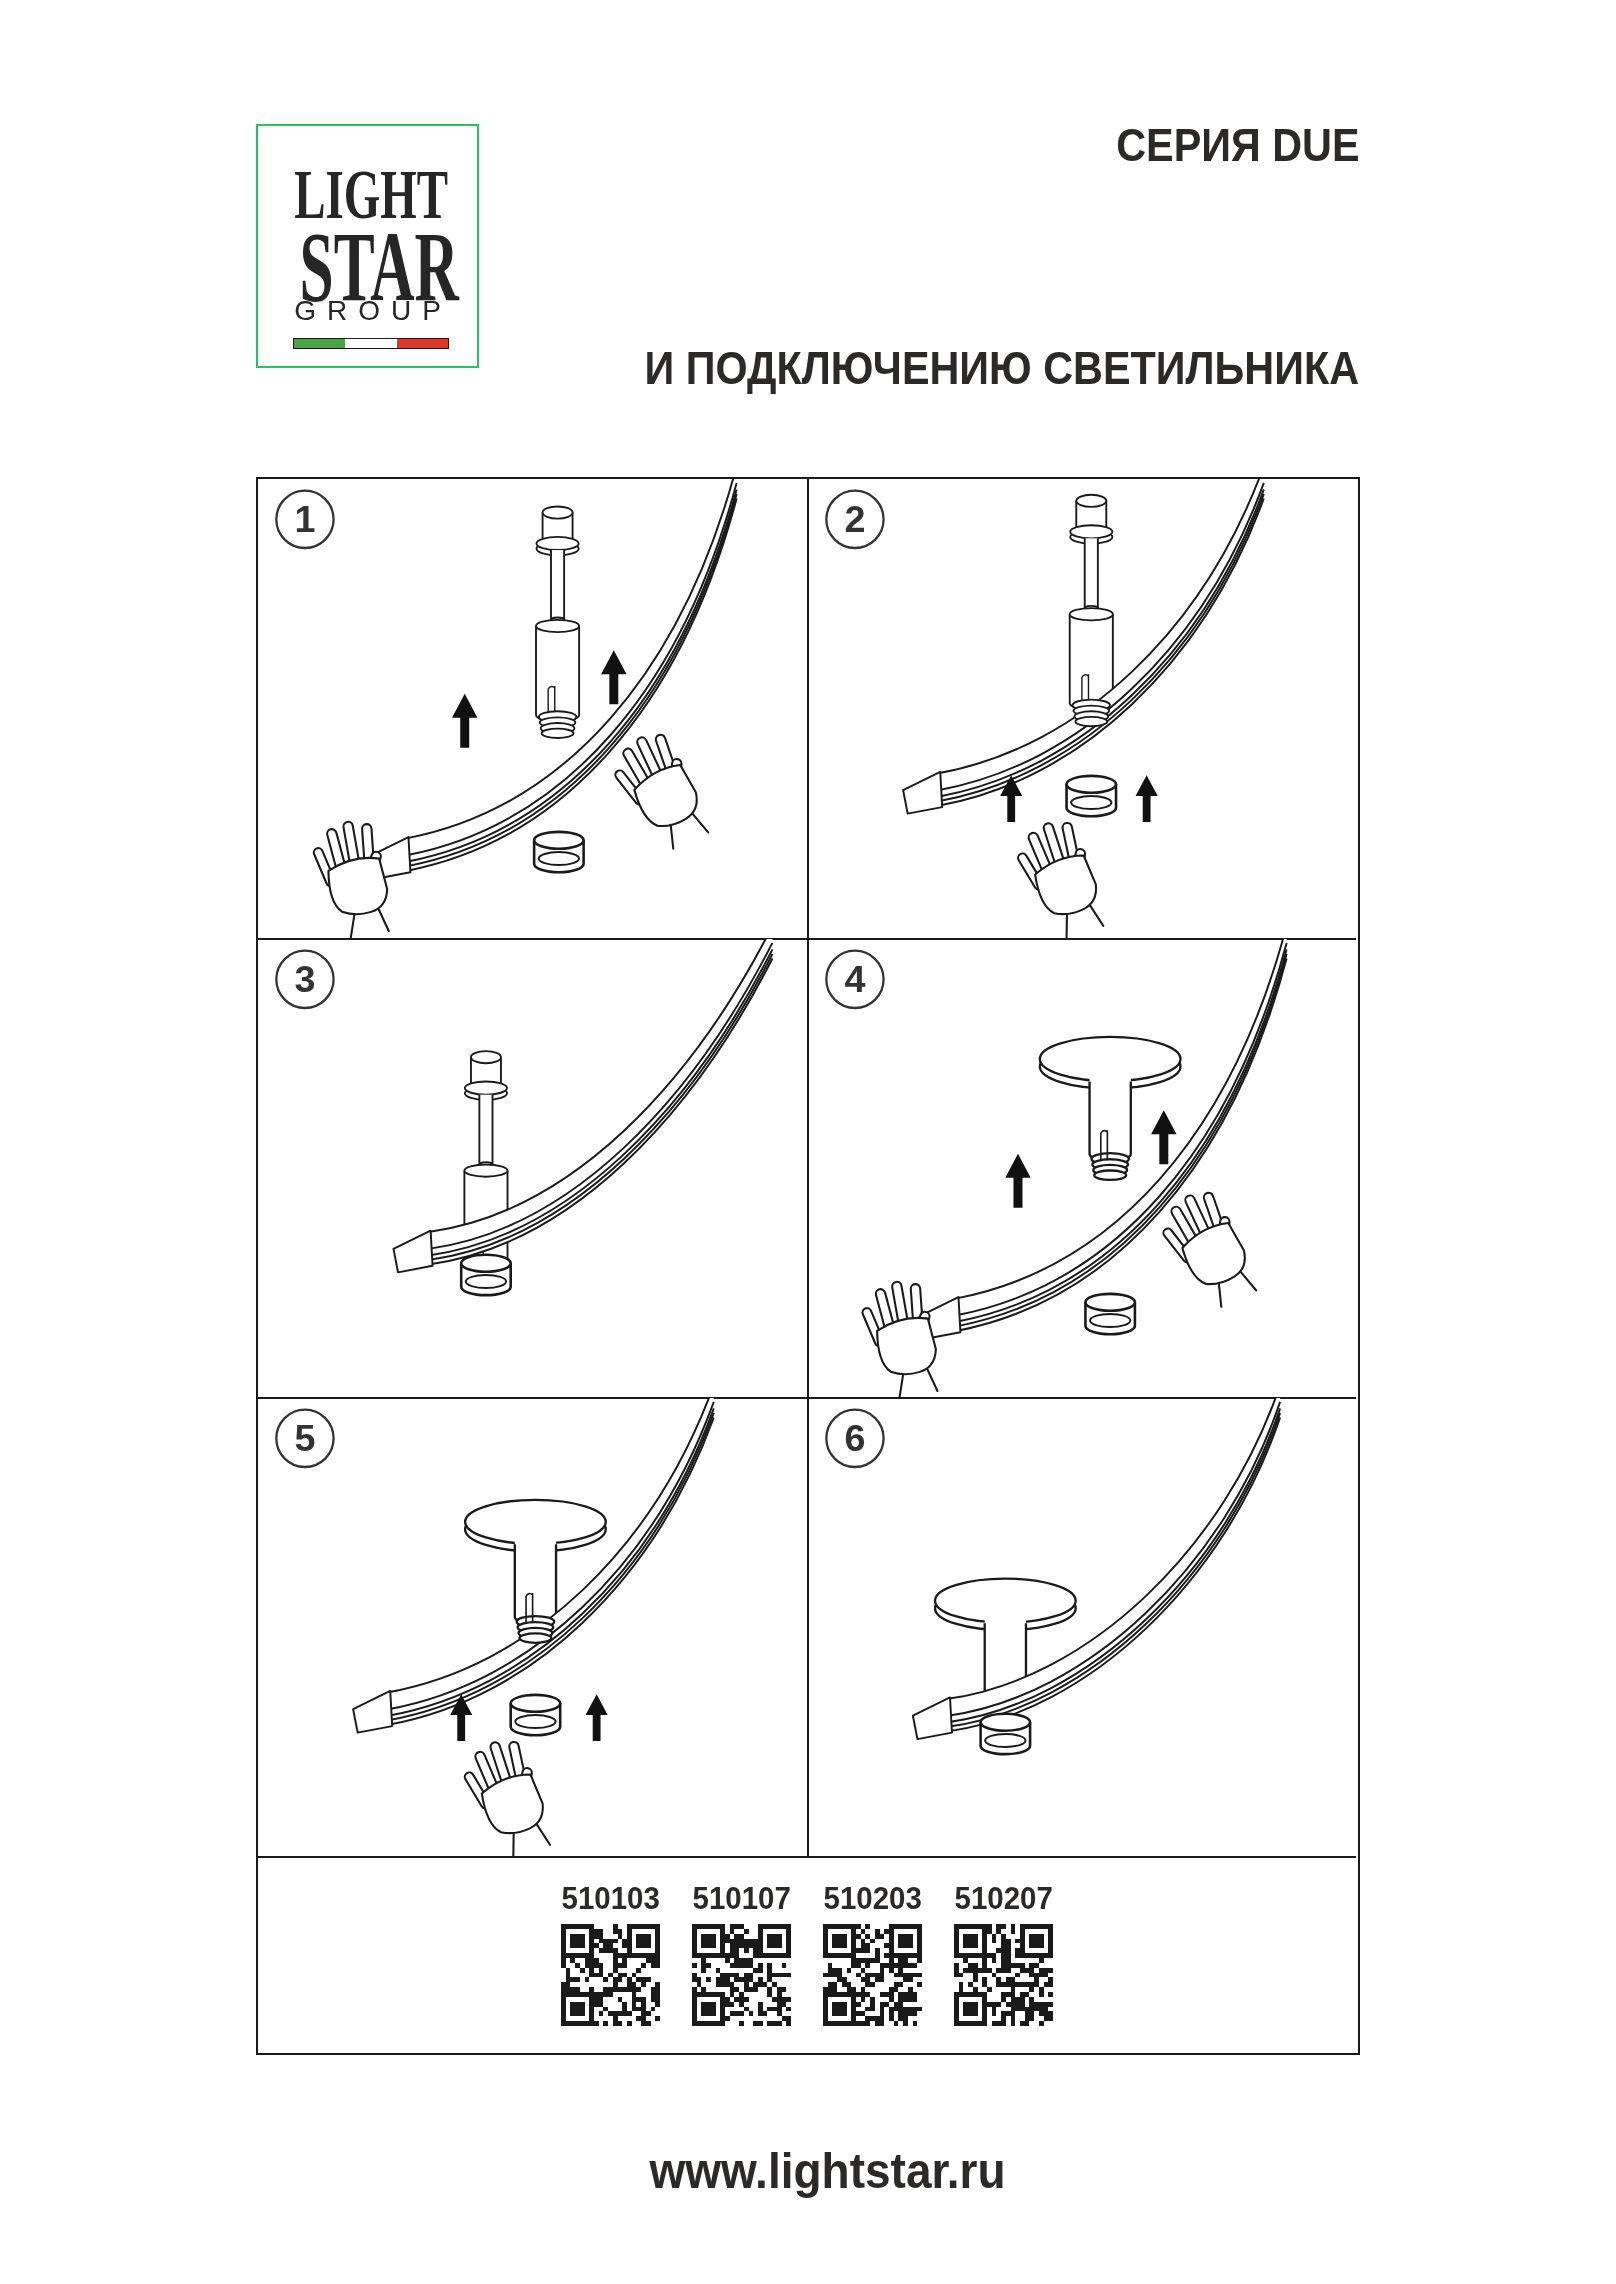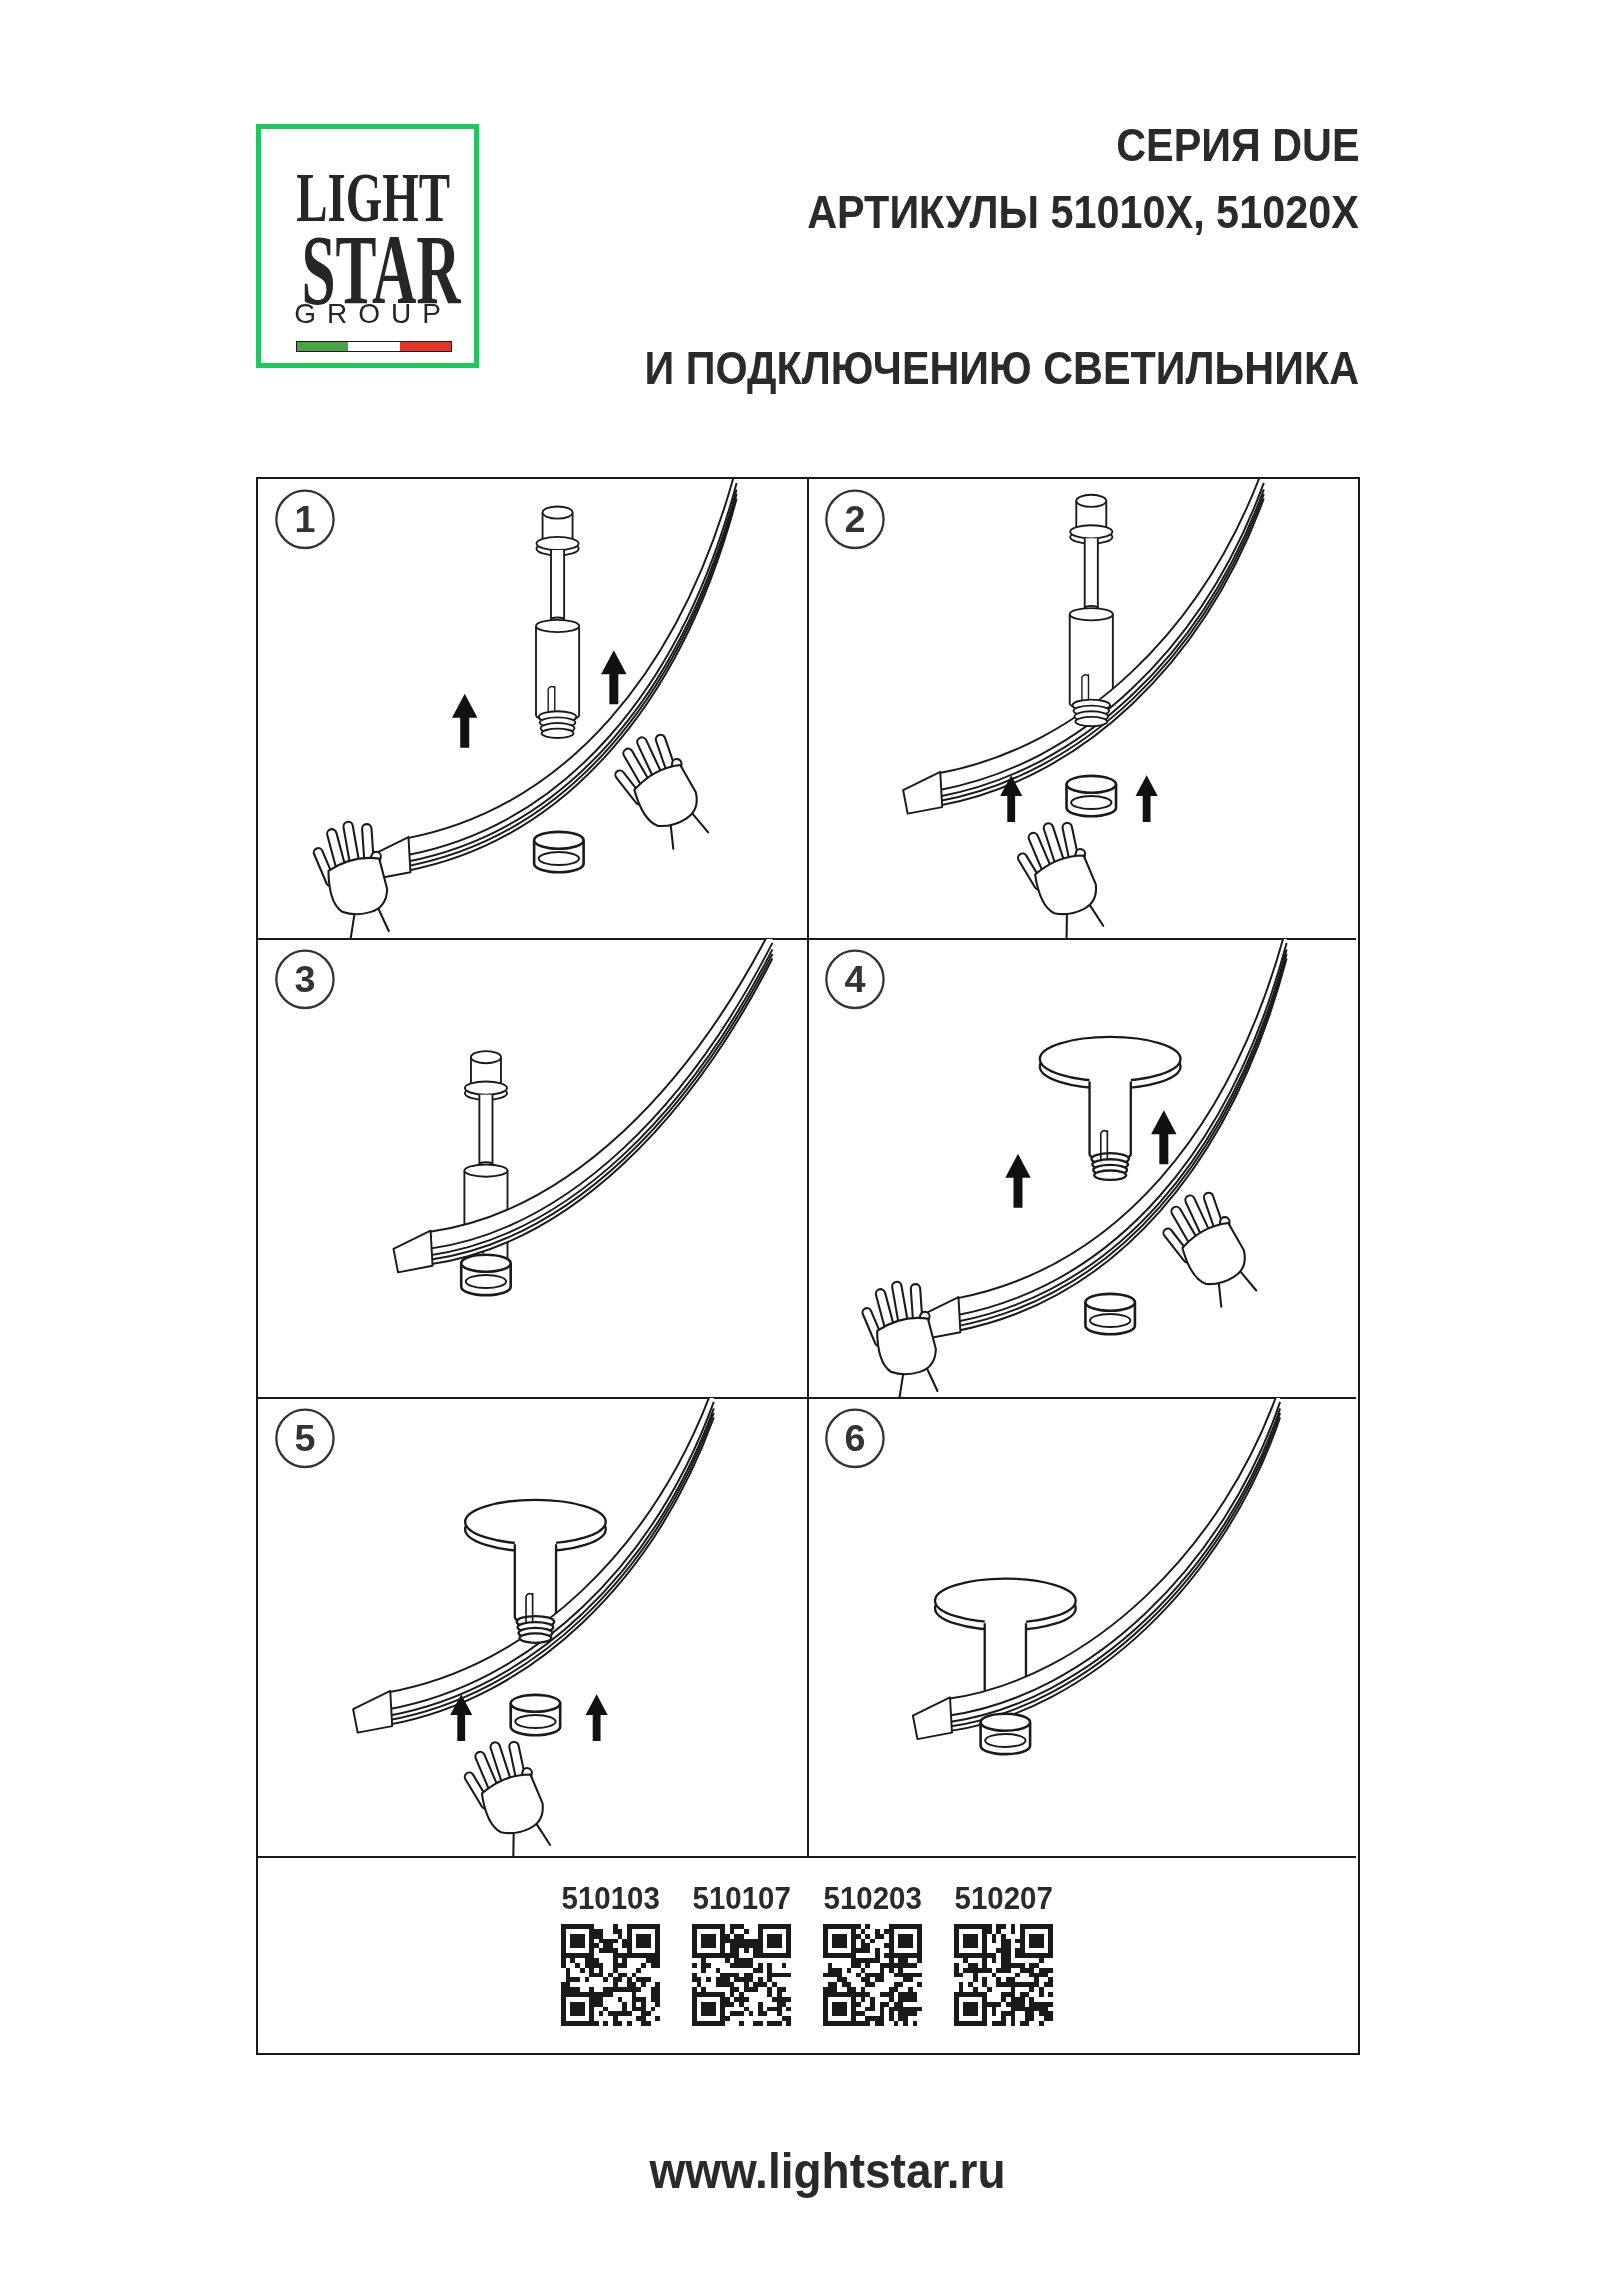--- a/index.html
+++ b/index.html
@@ -3,21 +3,21 @@
 <meta charset="utf-8">
 <style>
   html,body{margin:0;padding:0;background:#e8e8e8;}
   .page{
     position:relative;width:1616px;height:2284px;background:#ffffff;
     font-family:"Liberation Sans",sans-serif;color:#1a1a1a;overflow:hidden;
   }
   
   .logo-box{
     position:absolute;left:256px;top:124px;width:223px;height:244px;
-    border:5px solid #22c55e;box-sizing:border-box;background:#fff;
+    border:2px solid #22c55e;box-sizing:border-box;background:#fff;
   }
   .logo-light{
     position:absolute;left:0;top:34px;width:100%;text-align:center;
     font-family:"Liberation Serif",serif;font-weight:bold;font-size:70px;line-height:1;
     transform:scaleX(0.67);transform-origin:center;letter-spacing:0px;color:#262626;
   }
   .logo-star{
     position:absolute;left:0;top:91px;width:100%;text-align:center;
     font-family:"Liberation Serif",serif;font-weight:bold;font-size:99px;line-height:1;
     transform:scaleX(0.62);transform-origin:center;color:#262626;
@@ -137,21 +137,20 @@
     <div class="logo-star">STAR</div>
     <div class="logo-group">GROUP</div>
     <div class="logo-flag">
       <div class="seg" id="flag-g" style="background: rgb(74, 164, 67);"></div>
       <div class="seg" id="flag-w" style="background: rgb(255, 255, 255);"></div>
       <div class="seg" id="flag-r" style="background: rgb(224, 55, 44);"></div>
     </div>
   </div>
 
   <div class="hdr hdr1"><span>СЕРИЯ DUE</span></div>
-  <div class="hdr hdr2"><span>АРТИКУЛЫ 51010X, 51020X</span></div>
   <div class="hdr hdr4"><span>И ПОДКЛЮЧЕНИЮ СВЕТИЛЬНИКА</span></div>
 
   <div class="grid">
     <div class="gline v-div"></div>
     <div class="gline h-div1"></div>
     <div class="gline h-div2"></div>
     <div class="gline h-div3"></div>
 
     <div class="panel p1">
       <svg class="panel-art" viewBox="0 0 843 705">

